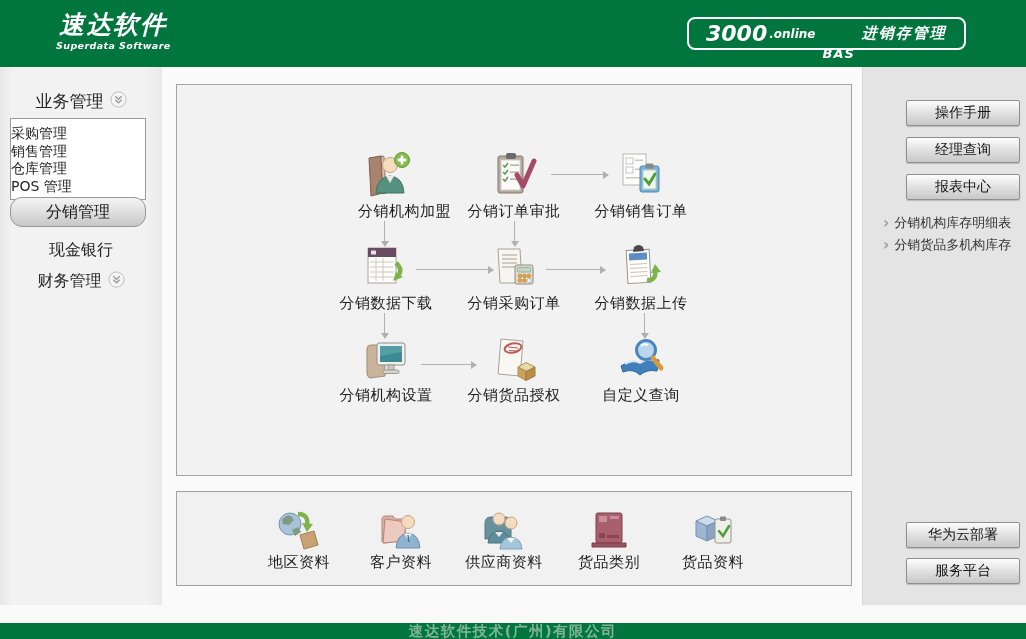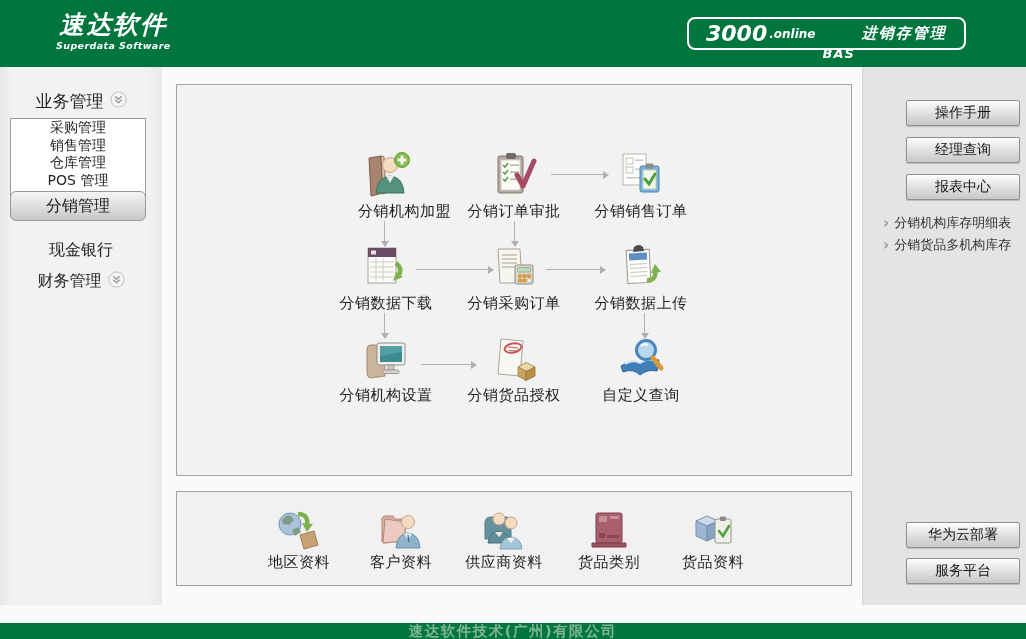--- a/index.html
+++ b/index.html
@@ -26,26 +26,26 @@
   .badge-product { font-size:15px; letter-spacing:2px; }
   
   .left-sidebar {
     position:absolute; left:0; top:67px; width:162px; height:538px;
     background:linear-gradient(to right,#e7e7e7 0,#f2f2f2 12px,#f2f2f2 90%,#e9e9e9 100%);
   }
   .side-group { position:absolute; left:0; width:162px; display:flex; align-items:center; justify-content:center; gap:6px; cursor:pointer; }
   .side-group-label { font-size:17px; color:#262626; }
   .submenu {
     position:absolute; left:10px; top:51px; width:136px; height:82px;
-    background:#fff; border:1px solid #9a9a9a; text-align:center;
+    background:#fff; border:1px solid #9a9a9a; padding-top:6px; 
   }
   .submenu-item { font-size:14px; line-height:17.5px; color:#262626; cursor:pointer; }
   .active-item {
-    position:absolute; left:10px; top:124px; width:136px; height:30px;
-    border:1px solid #979797; border-radius:6px;
+    position:absolute; left:10px; top:130px; width:136px; height:30px;
+    border:1px solid #979797; border-radius:12px;
     background:linear-gradient(#f4f4f4,#dddddd 55%,#c7c7c7);
     display:flex; align-items:center; justify-content:center;
     font-size:16px; color:#1c1c1c; cursor:pointer;
   }
   .side-plain { position:absolute; left:0; width:162px; display:flex; align-items:center; justify-content:center; gap:6px; font-size:16px; color:#262626; cursor:pointer; }
   
   .canvas {
     position:absolute; left:176px; top:84px; width:676px; height:392px;
     background:#f2f2f2; border:1px solid #a2a2a2;
   }

